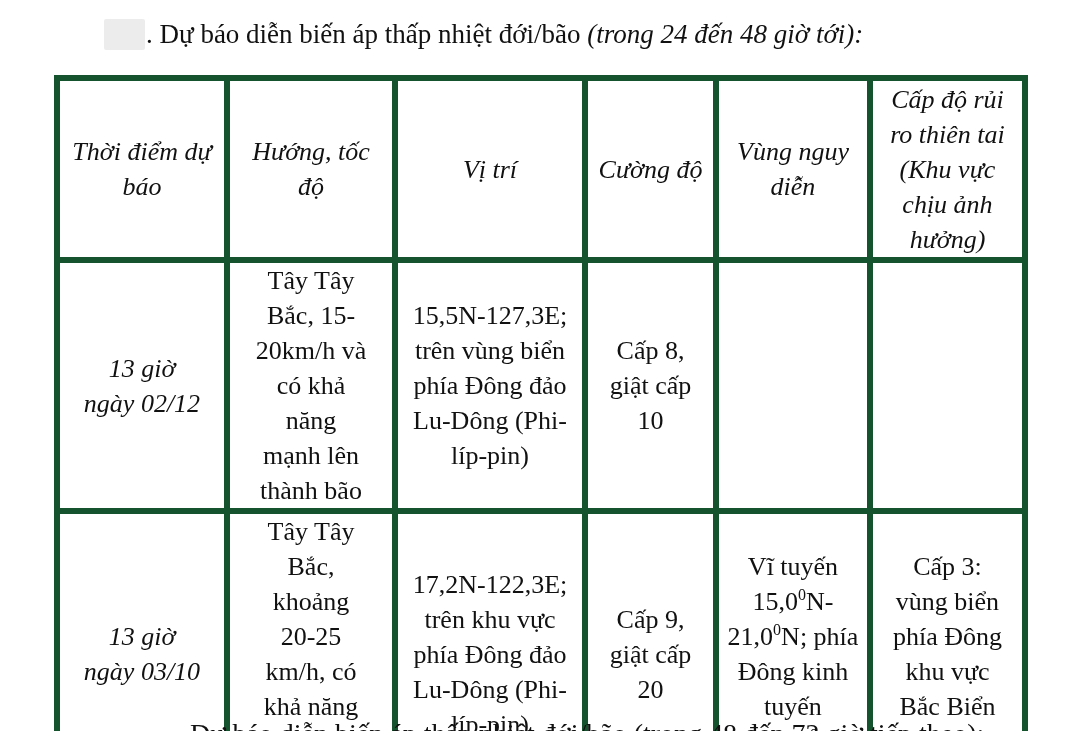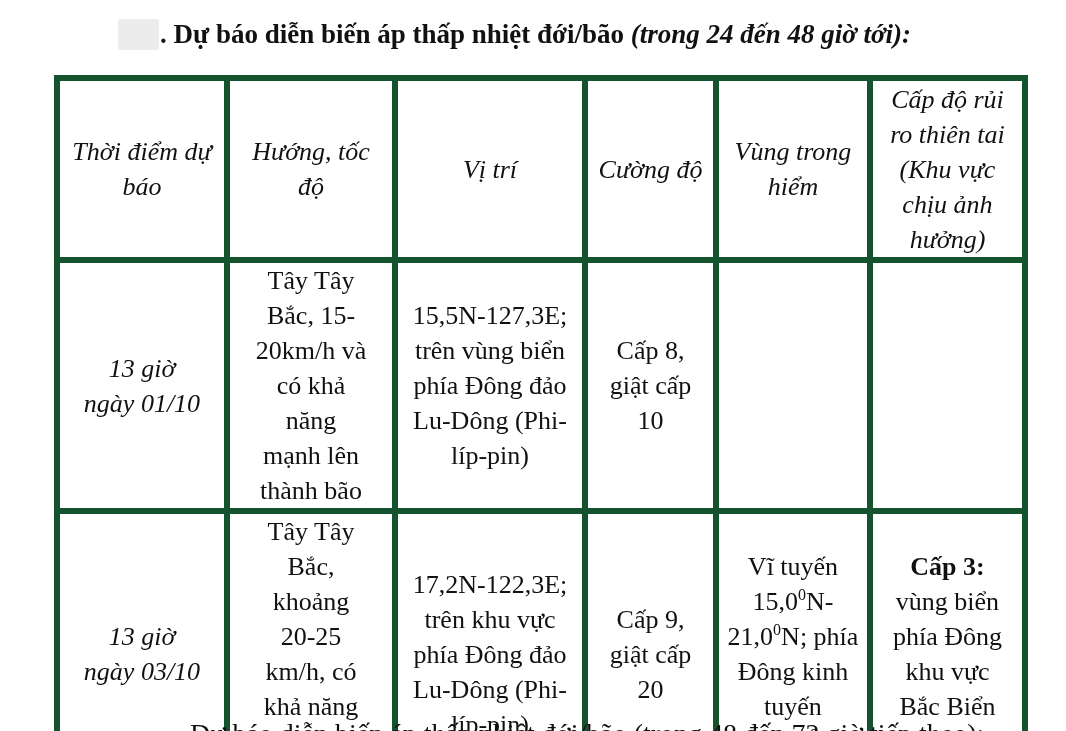--- a/index.html
+++ b/index.html
@@ -8,24 +8,24 @@
     position: relative;
     width: 1066px;
     height: 731px;
     background: #ffffff;
     overflow: hidden;
     font-family: "Liberation Serif", "DejaVu Serif", serif;
     color: #111111;
   }
   .doc-title {
     position: absolute;
-    left: 118px;
+    left: 104px;
     top: 16px;
     font-size: 27px;
-    font-weight: bold;
+    font-weight: normal;
     line-height: 36px;
     white-space: nowrap;
   }
   .redaction {
     display: inline-block;
     width: 41px;
     height: 31px;
     background: #ececec;
     border-radius: 2px;
     vertical-align: -7px;
@@ -53,21 +53,21 @@
   }
   .forecast th { font-style: italic; }
   tr.row-header   { height: 182px; }
   tr.row-forecast1 { height: 229px; }
   tr.row-forecast2 { height: 213px; }
 
   td.cell-direction { padding: 0 24px; }
   td.cell-intensity { padding: 16px 14px; }
   td.cell-risk      { padding: 0 14px; }
   .line { display: block; font-style: italic; }
-  .risk-heading { display: block; font-weight: bold; }
+  .risk-heading { display: block; font-weight: normal; }
   sup.deg {
     font-size: 16px;
     vertical-align: super;
     line-height: 0;
   }
   .partial-cutoff {
     position: absolute;
     left: 190px;
     top: 717px;
     width: 840px;
@@ -95,28 +95,28 @@
       <col style="width:131px">
       <col style="width:154px">
       <col style="width:155px">
     </colgroup>
     <tbody>
       <tr class="row-header">
         <th>Thời điểm dự báo</th>
         <th>Hướng, tốc độ</th>
         <th>Vị trí</th>
         <th>Cường độ</th>
-        <th>Vùng trong hiểm</th>
+        <th>Vùng nguy diễn</th>
         <th>Cấp độ rủi ro thiên tai (Khu vực chịu ảnh hưởng)</th>
       </tr>
 
       <tr class="row-forecast1">
         <td>
           <span class="line">13 giờ</span>
-          <span class="line">ngày 01/10</span>
+          <span class="line">ngày 02/12</span>
         </td>
         <td class="cell-direction">Tây Tây Bắc, 15-20km/h và có khả năng mạnh lên thành bão</td>
         <td>15,5N-127,3E; trên vùng biển phía Đông đảo Lu-Dông (Phi-líp-pin)</td>
         <td class="cell-intensity">Cấp 8, giật cấp 10</td>
         <td></td>
         <td class="cell-risk"></td>
       </tr>
 
       <tr class="row-forecast2">
         <td>

